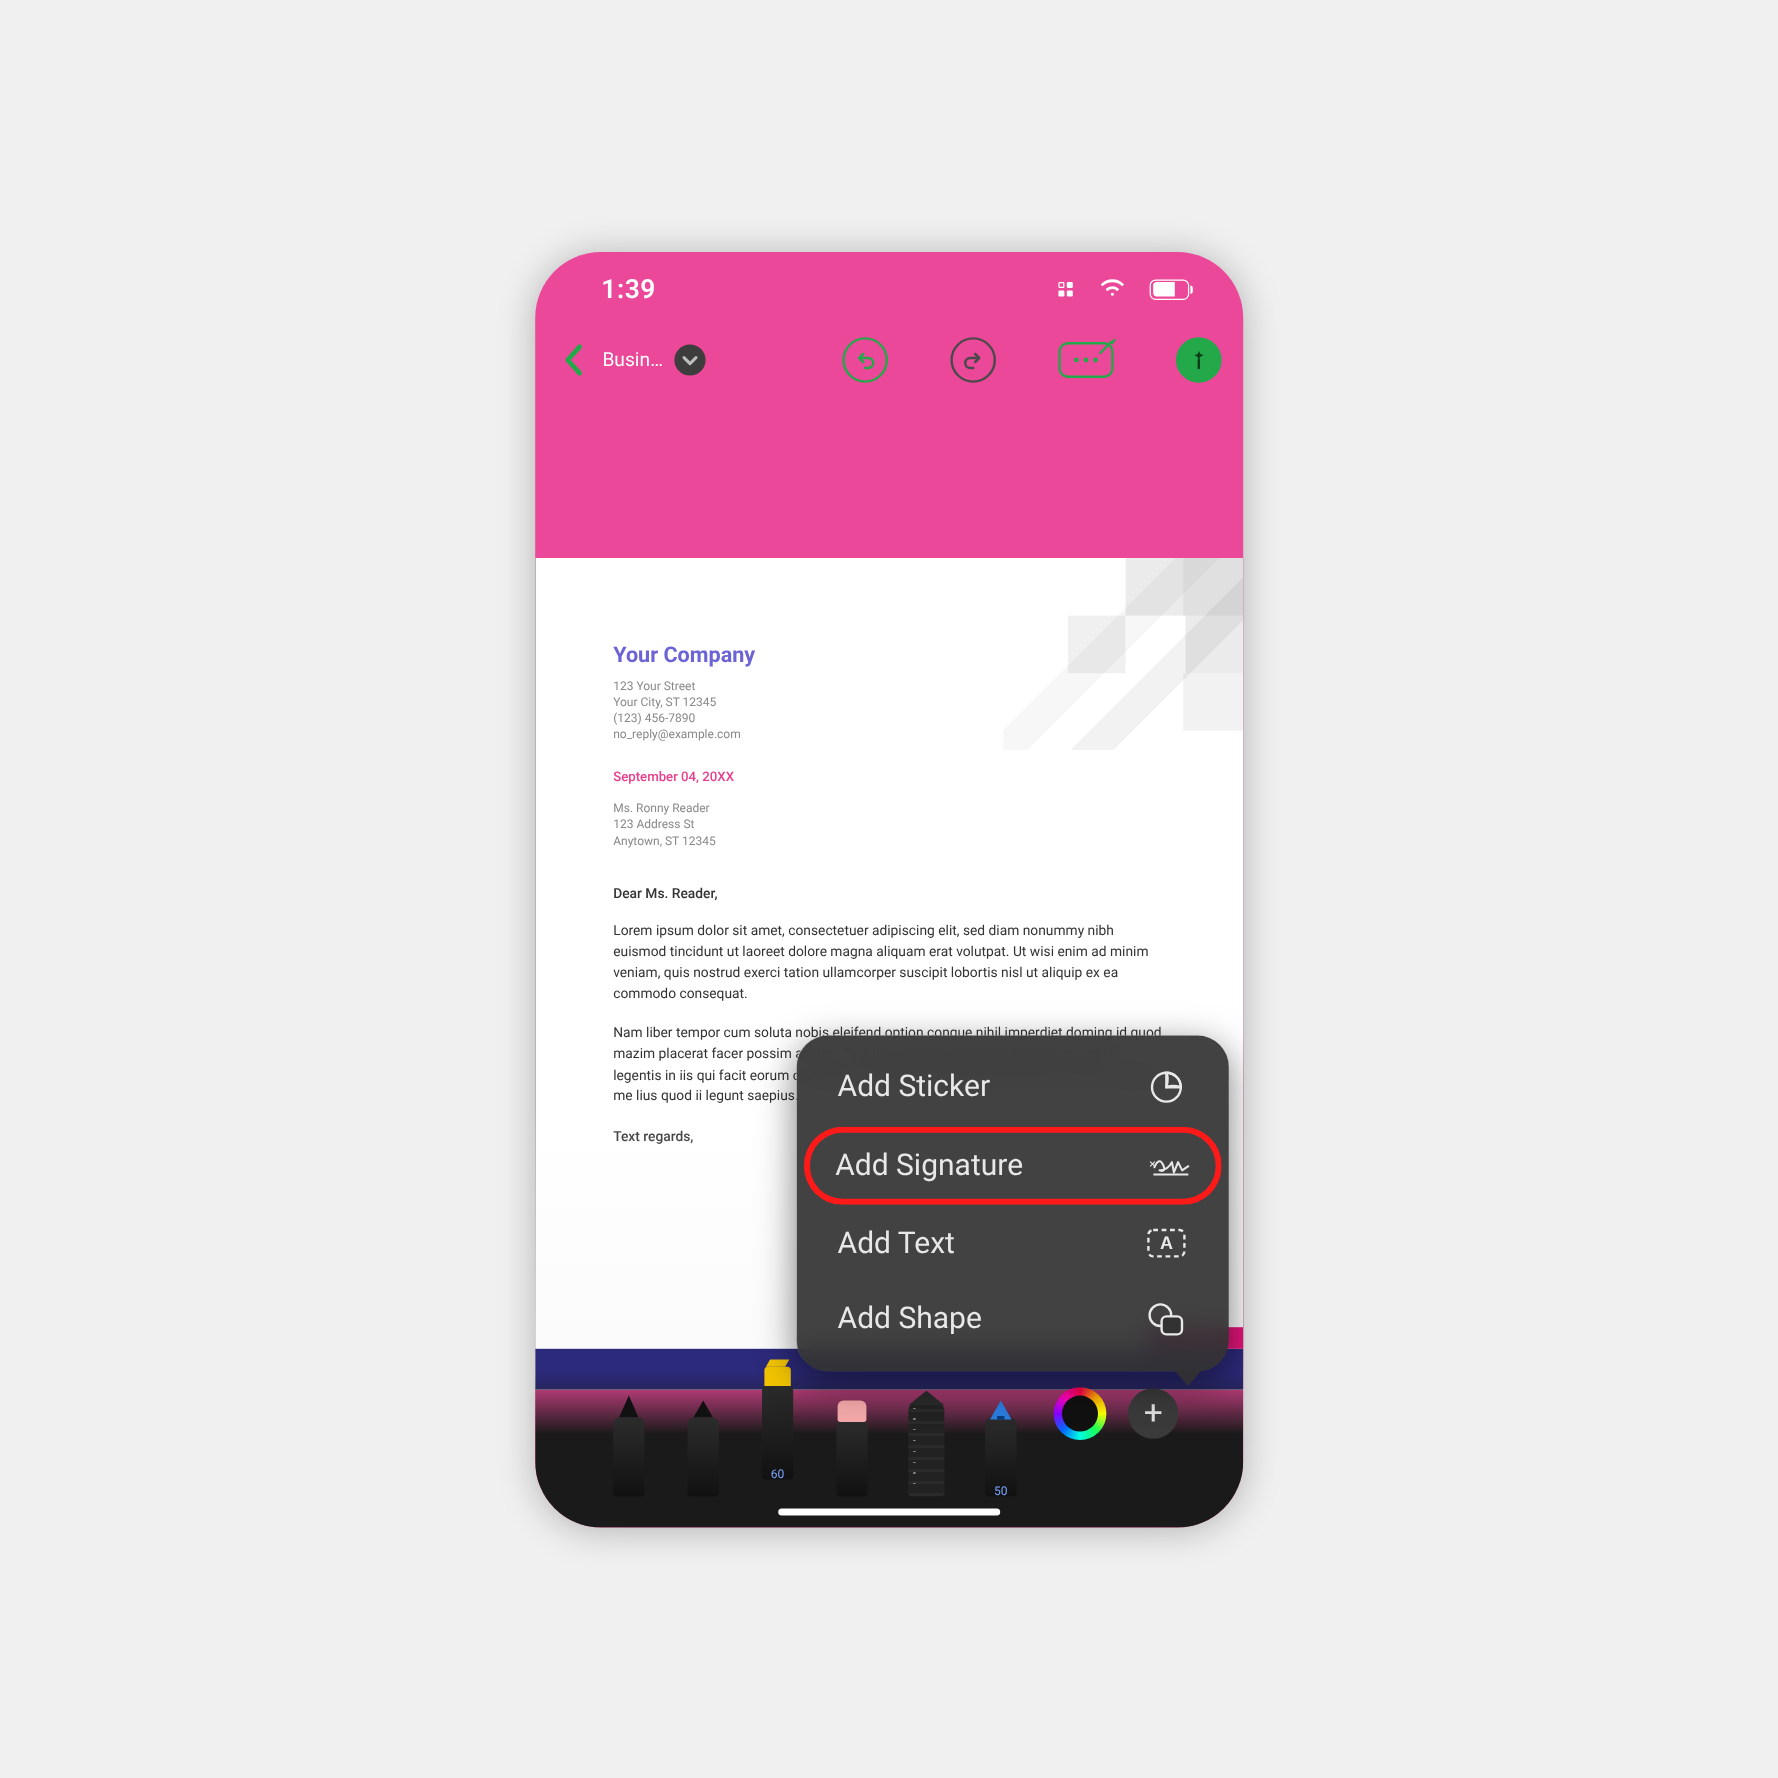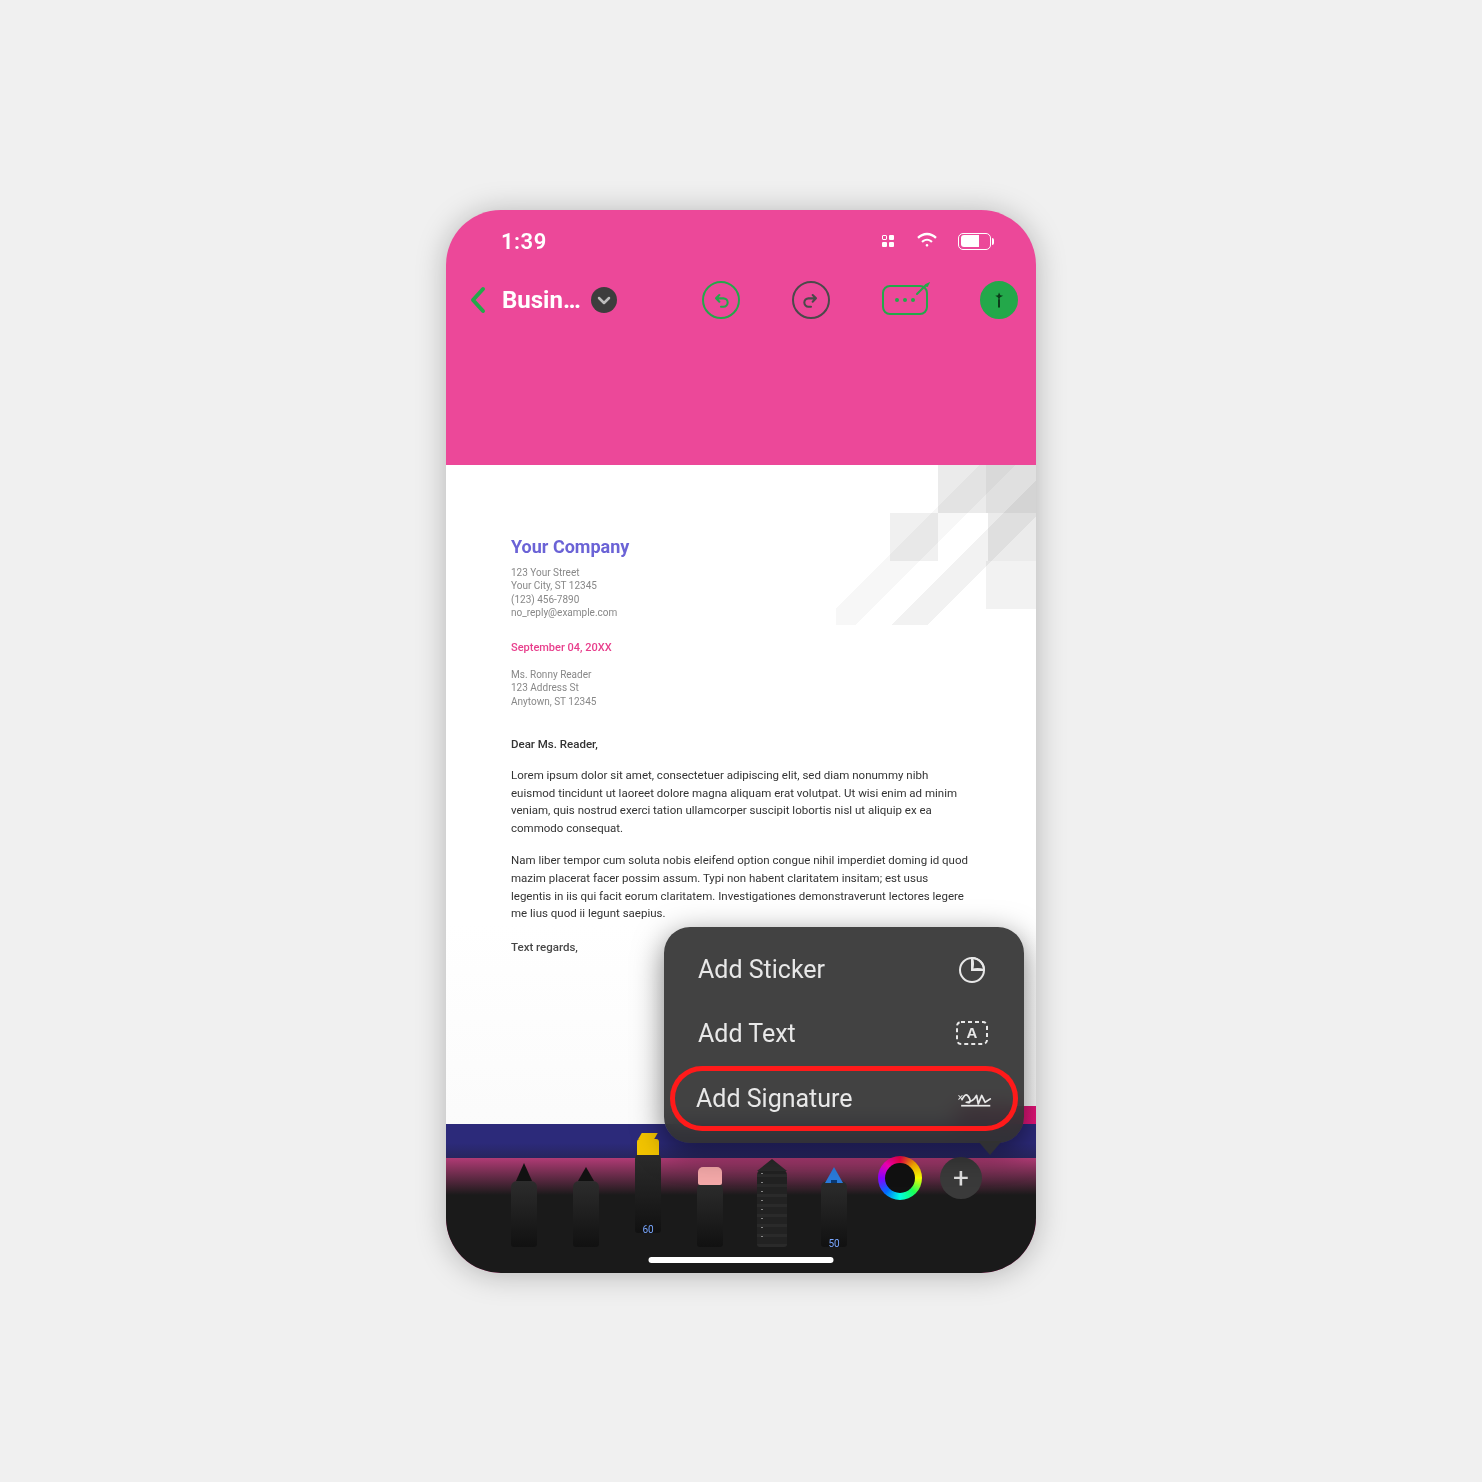--- a/index.html
+++ b/index.html
@@ -50,21 +50,21 @@
 
   
   .nav {
     height: 70px;
     display: flex;
     align-items: center;
     padding: 0 18px;
     gap: 10px;
   }
   .nav-back { width:28px; display:flex; align-items:center; justify-content:center; cursor:pointer;}
-  .nav-title { color:#fff; font-size:24px; font-weight:700; max-width:95px; white-space:nowrap; overflow:hidden; text-overflow:ellipsis;}
+  .nav-title { color:#fff; font-size:16px; font-weight:400; max-width:95px; white-space:nowrap; overflow:hidden; text-overflow:ellipsis;}
   .title-chevron {
     width:26px; height:26px; border-radius:50%; background:#3d3d3d; display:flex; align-items:center; justify-content:center; cursor:pointer;
   }
   .nav-spacer { flex:1; }
   .circle-btn {
     width:38px; height:38px; border-radius:50%; border:2.5px solid #23a84a; display:flex; align-items:center; justify-content:center; cursor:pointer;
   }
   .circle-btn.disabled { border-color:#4a4a4a; }
   .circle-btn.filled { background:#23a84a; border-color:#23a84a;}
   .nav .circle-btn, .nav .rect-btn { margin-left: 42px; }
@@ -329,39 +329,48 @@
     <div class="popup-item">
       <span>Add Sticker</span>
       <span class="icon-slot">
         <svg width="30" height="30" viewBox="0 0 30 30">
             <circle cx="15" cy="15" r="12" fill="none" stroke="#e8e8e8" stroke-width="2"></circle>
             <path d="M15 3 A12 12 0 0 1 27 15 L15 15 Z" fill="none" stroke="#e8e8e8" stroke-width="2"></path>
             <path d="M27 15 Q20 13 15 15 Q17 8 15 3" fill="none" stroke="#e8e8e8" stroke-width="2" stroke-linejoin="round"></path>
           </svg>
       </span>
     </div>
-    <div class="popup-item">
-      <span>Add Text</span>
-      <span class="icon-slot">
-        <svg width="34" height="26" viewBox="0 0 34 26">
-            <rect x="2" y="2" width="30" height="22" rx="4" fill="none" stroke="#e8e8e8" stroke-width="2" stroke-dasharray="4 3"></rect>
-            <text x="17" y="18" text-anchor="middle" font-size="15" font-family="Arial" fill="#e8e8e8" font-weight="600">A</text>
-          </svg>
-      </span>
-    </div>
     <div class="popup-item highlighted">
       <span>Add Signature</span>
       <span class="icon-slot">
         <svg width="42" height="26" viewBox="0 0 42 26">
             <text x="2" y="16" font-size="12" fill="#e8e8e8">×</text>
             <path d="M7 15 Q12 4 16 14 Q18 20 12 18 Q20 18 24 10 L26 20 L30 10 L34 18 L40 14" fill="none" stroke="#e8e8e8" stroke-width="2" stroke-linecap="round" stroke-linejoin="round"></path>
             <line x1="6" y1="22" x2="40" y2="22" stroke="#e8e8e8" stroke-width="2"></line>
           </svg>
       </span>
     </div>
+    <div class="popup-item">
+      <span>Add Text</span>
+      <span class="icon-slot">
+        <svg width="34" height="26" viewBox="0 0 34 26">
+            <rect x="2" y="2" width="30" height="22" rx="4" fill="none" stroke="#e8e8e8" stroke-width="2" stroke-dasharray="4 3"></rect>
+            <text x="17" y="18" text-anchor="middle" font-size="15" font-family="Arial" fill="#e8e8e8" font-weight="600">A</text>
+          </svg>
+      </span>
+    </div>
+    <div class="popup-item">
+      <span>Add Shape</span>
+      <span class="icon-slot">
+        <svg width="32" height="30" viewBox="0 0 32 30">
+            <circle cx="11" cy="11" r="9" fill="none" stroke="#e8e8e8" stroke-width="2"></circle>
+            <rect x="12" y="12" width="17" height="15" rx="4" fill="#323232" stroke="#e8e8e8" stroke-width="2"></rect>
+          </svg>
+      </span>
+    </div>
     <div class="popup-tail"></div>
   </div>
 
   <div class="tray">
     <div class="tool t-brush">
       <div class="pen-body">
           <div class="pen-tip"></div>
         </div>
     </div>
     <div class="tool t-fine">

